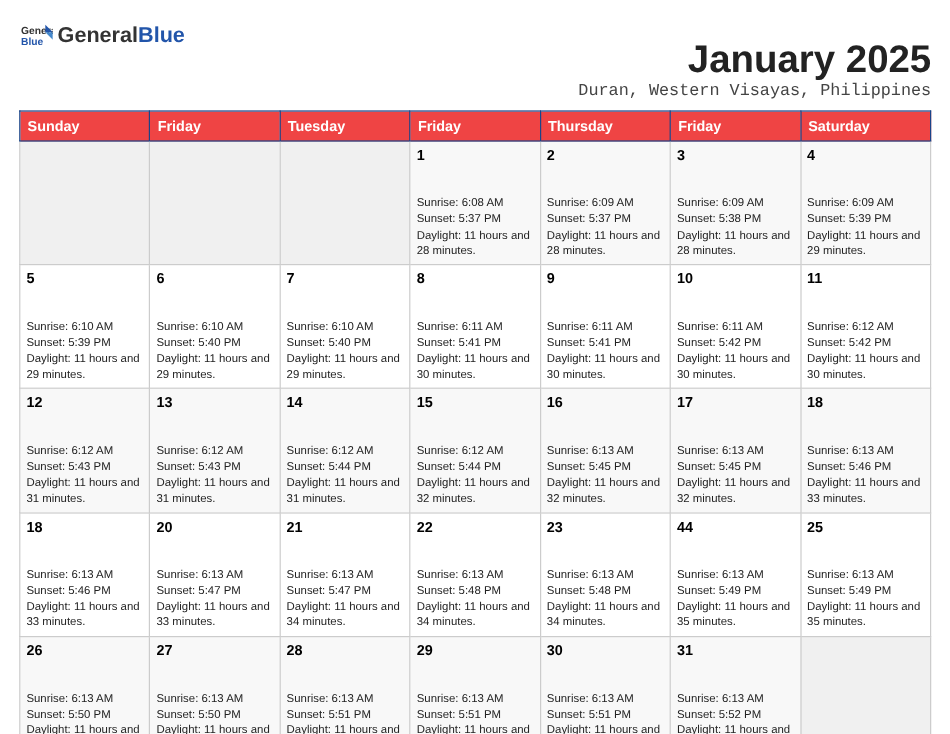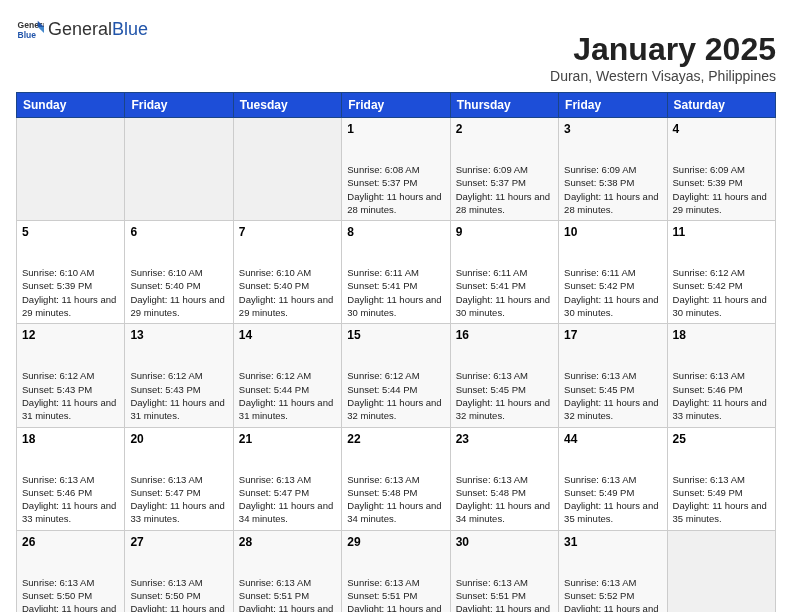--- a/index.html
+++ b/index.html
@@ -16,49 +16,50 @@
       justify-content: space-between;
       margin-bottom: 8px;
     }
     .logo {
       display: flex;
       align-items: center;
       gap: 4px;
     }
     .logo-text {
       font-size: 18px;
-      font-weight: normal;
+      font-weight: bold;
       line-height: 1.1;
     }
     .logo-general { color: #333; }
     .logo-blue { color: #2255aa; }
     .logo-icon {
       width: 28px;
       height: 28px;
     }
     .title-block {
       text-align: right;
       margin-top: 15px;
     }
     .calendar-title {
       font-size: 32px;
       font-weight: bold;
       color: #222;
     }
     .calendar-subtitle {
       font-size: 14px;
       color: #444;
+      font-family: Liberation Mono, monospace;
     }
     table {
       width: 100%;
       border-collapse: collapse;
       font-size: 10.5px;
     }
     thead tr th {
-      background-color: #1d4ed8;
+      background-color: #ef4444;
       color: #fff;
       text-align: left;
       padding: 5px 6px;
       font-size: 12px;
       font-weight: bold;
       border: 1px solid #1a4488;
       margin-top: 20px;
     }
     tbody tr td {
       border: 1px solid #ccc;

